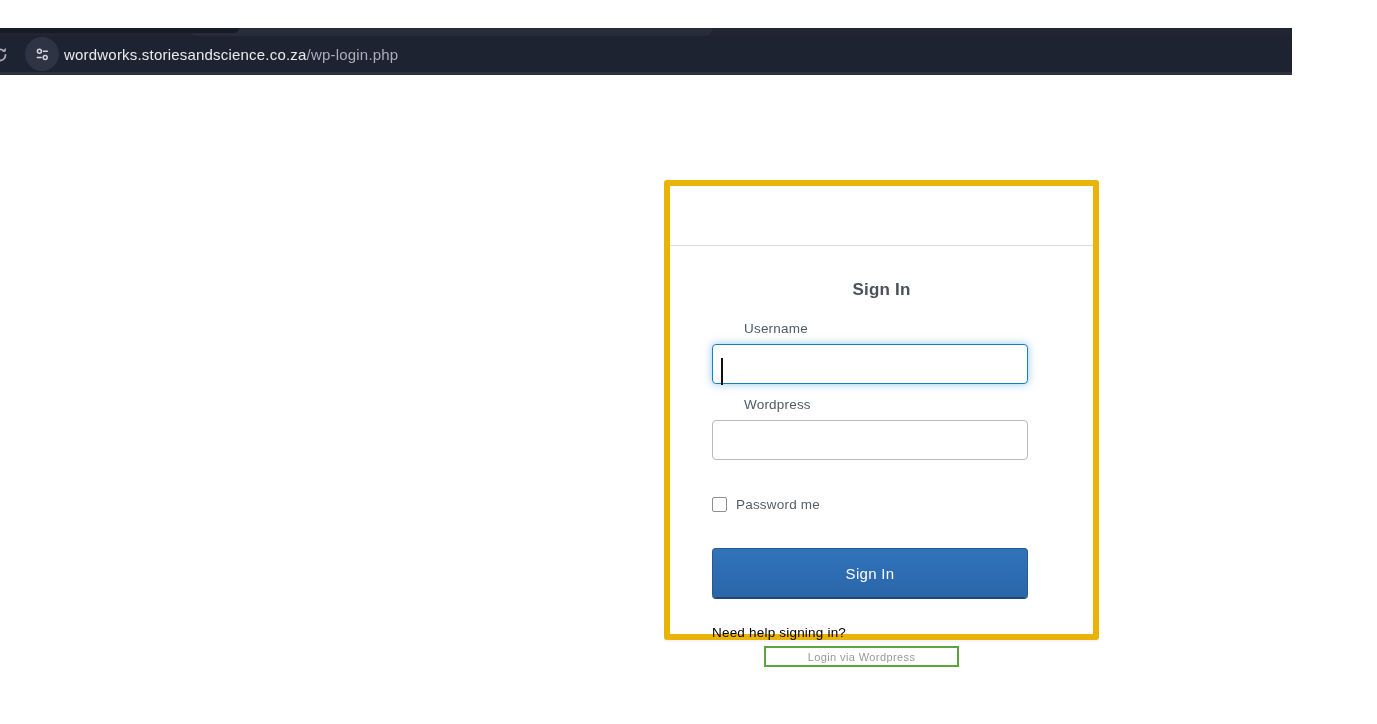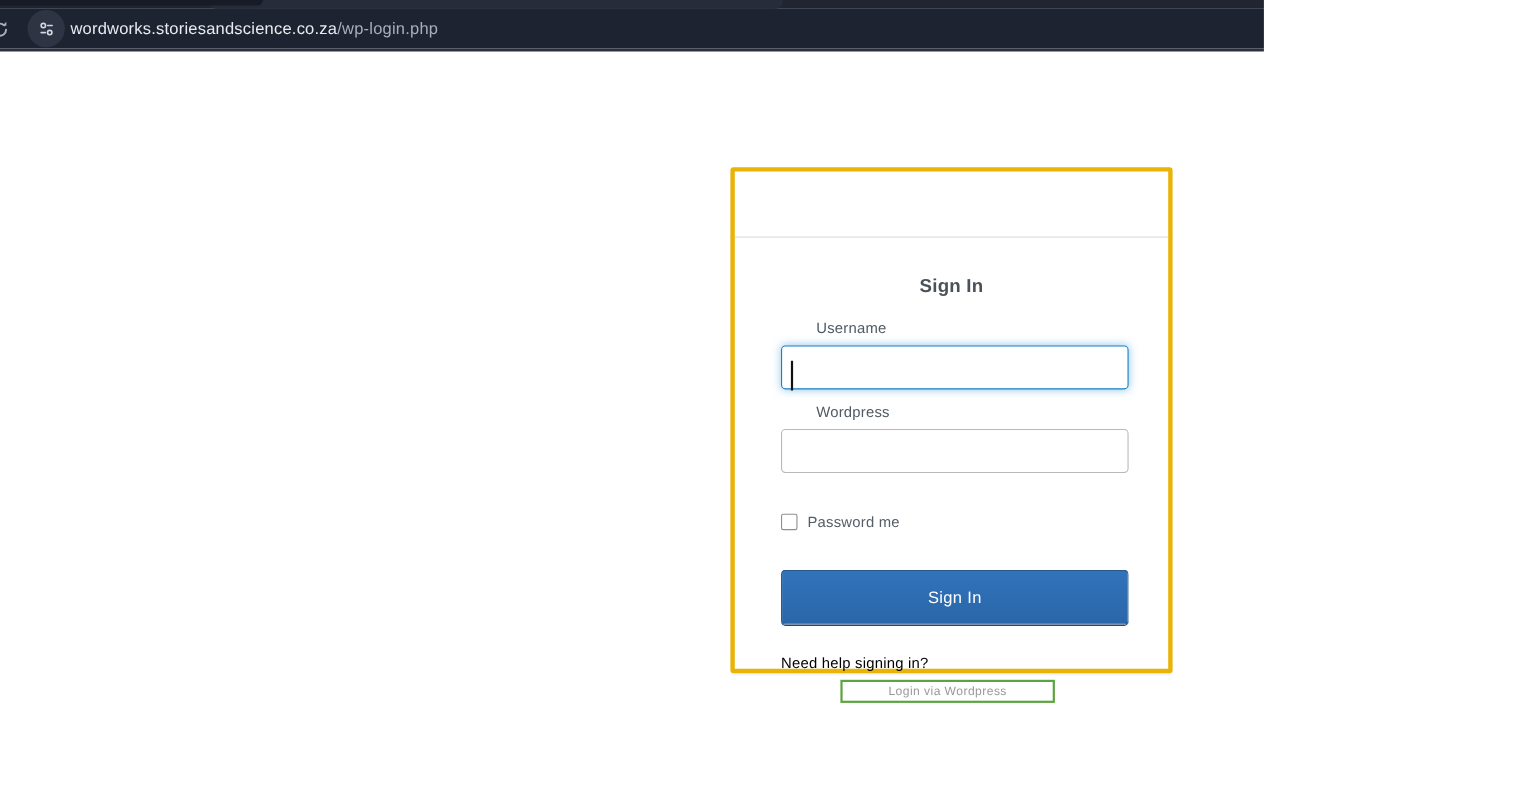--- a/index.html
+++ b/index.html
@@ -1,41 +1,41 @@
 <!DOCTYPE html>
 <html><head>
 <meta charset="utf-8">
 <style>
   * { margin:0; padding:0; box-sizing:border-box; }
   html,body { width:1377px; height:724px; overflow:hidden; background:#fff;
     font-family:"Liberation Sans", sans-serif; }
 
   
-  .chrome { position:relative; width:1149px; height:47px; }
+  .chrome { position:relative; width:1292px; height:47px;margin-top:28px; }
   .tabstrip { position:absolute; top:0; left:0; width:100%; height:8px; background:#202531; }
   .active-tab-sliver { position:absolute; top:0; left:190px; width:522px; height:8px;
     background:#272c3a; border-radius:0 0 7px 7px; }
   .dark-tab-sliver { position:absolute; top:0; left:0; width:239px; height:5px;
     background:#161b25; border-bottom-right-radius:9px; }
   .toolbar { position:absolute; top:8px; left:0; width:100%; height:36px; background:#1d2330; }
   .toolbar-border { position:absolute; top:44px; left:0; width:100%; height:3px; background:#2b313f; }
 
   .reload-partial { position:absolute; top:9px; left:-10px; width:20px; height:20px; color:#a9aeb8; }
   .site-chip { position:absolute; top:1px; left:25px; width:34px; height:34px; border-radius:50%;
     background:#2e3444; display:flex; align-items:center; justify-content:center; }
   .url { position:absolute; top:0; left:64px; height:36px; display:flex; align-items:center;
     font-size:15px; letter-spacing:.2px; white-space:nowrap; }
   .url .domain { color:#e9ebef; }
   .url .path { color:#a9aeb8; }
 
   
   .page { position:relative; width:1377px; height:677px; background:#ffffff; }
 
-  .card { position:absolute; left:664px; top:105px; width:402px; height:460px;
-    background:#fff; border:4px solid #eab308; border-radius:3px;
+  .card { position:absolute; left:664px; top:105px; width:435px; height:460px;
+    background:#fff; border:6px solid #eab308; border-radius:3px;
     box-shadow:0 2px 0 rgba(175,175,175,.12); }
   .card-header { height:60px; border-bottom:1px solid #dcdcdc; }
   .card-body { padding:0 42px; }
 
   .card-title { margin-top:34px; text-align:center; font-size:17px; font-weight:700;
     color:#4a5159; letter-spacing:.2px; }
 
   .field-label { display:block; margin-top:21px; font-size:13.5px; font-weight:400;
     color:#4f5a63; letter-spacing:.2px;margin-left:32px; }
   .field-label.second { margin-top:13px; }

